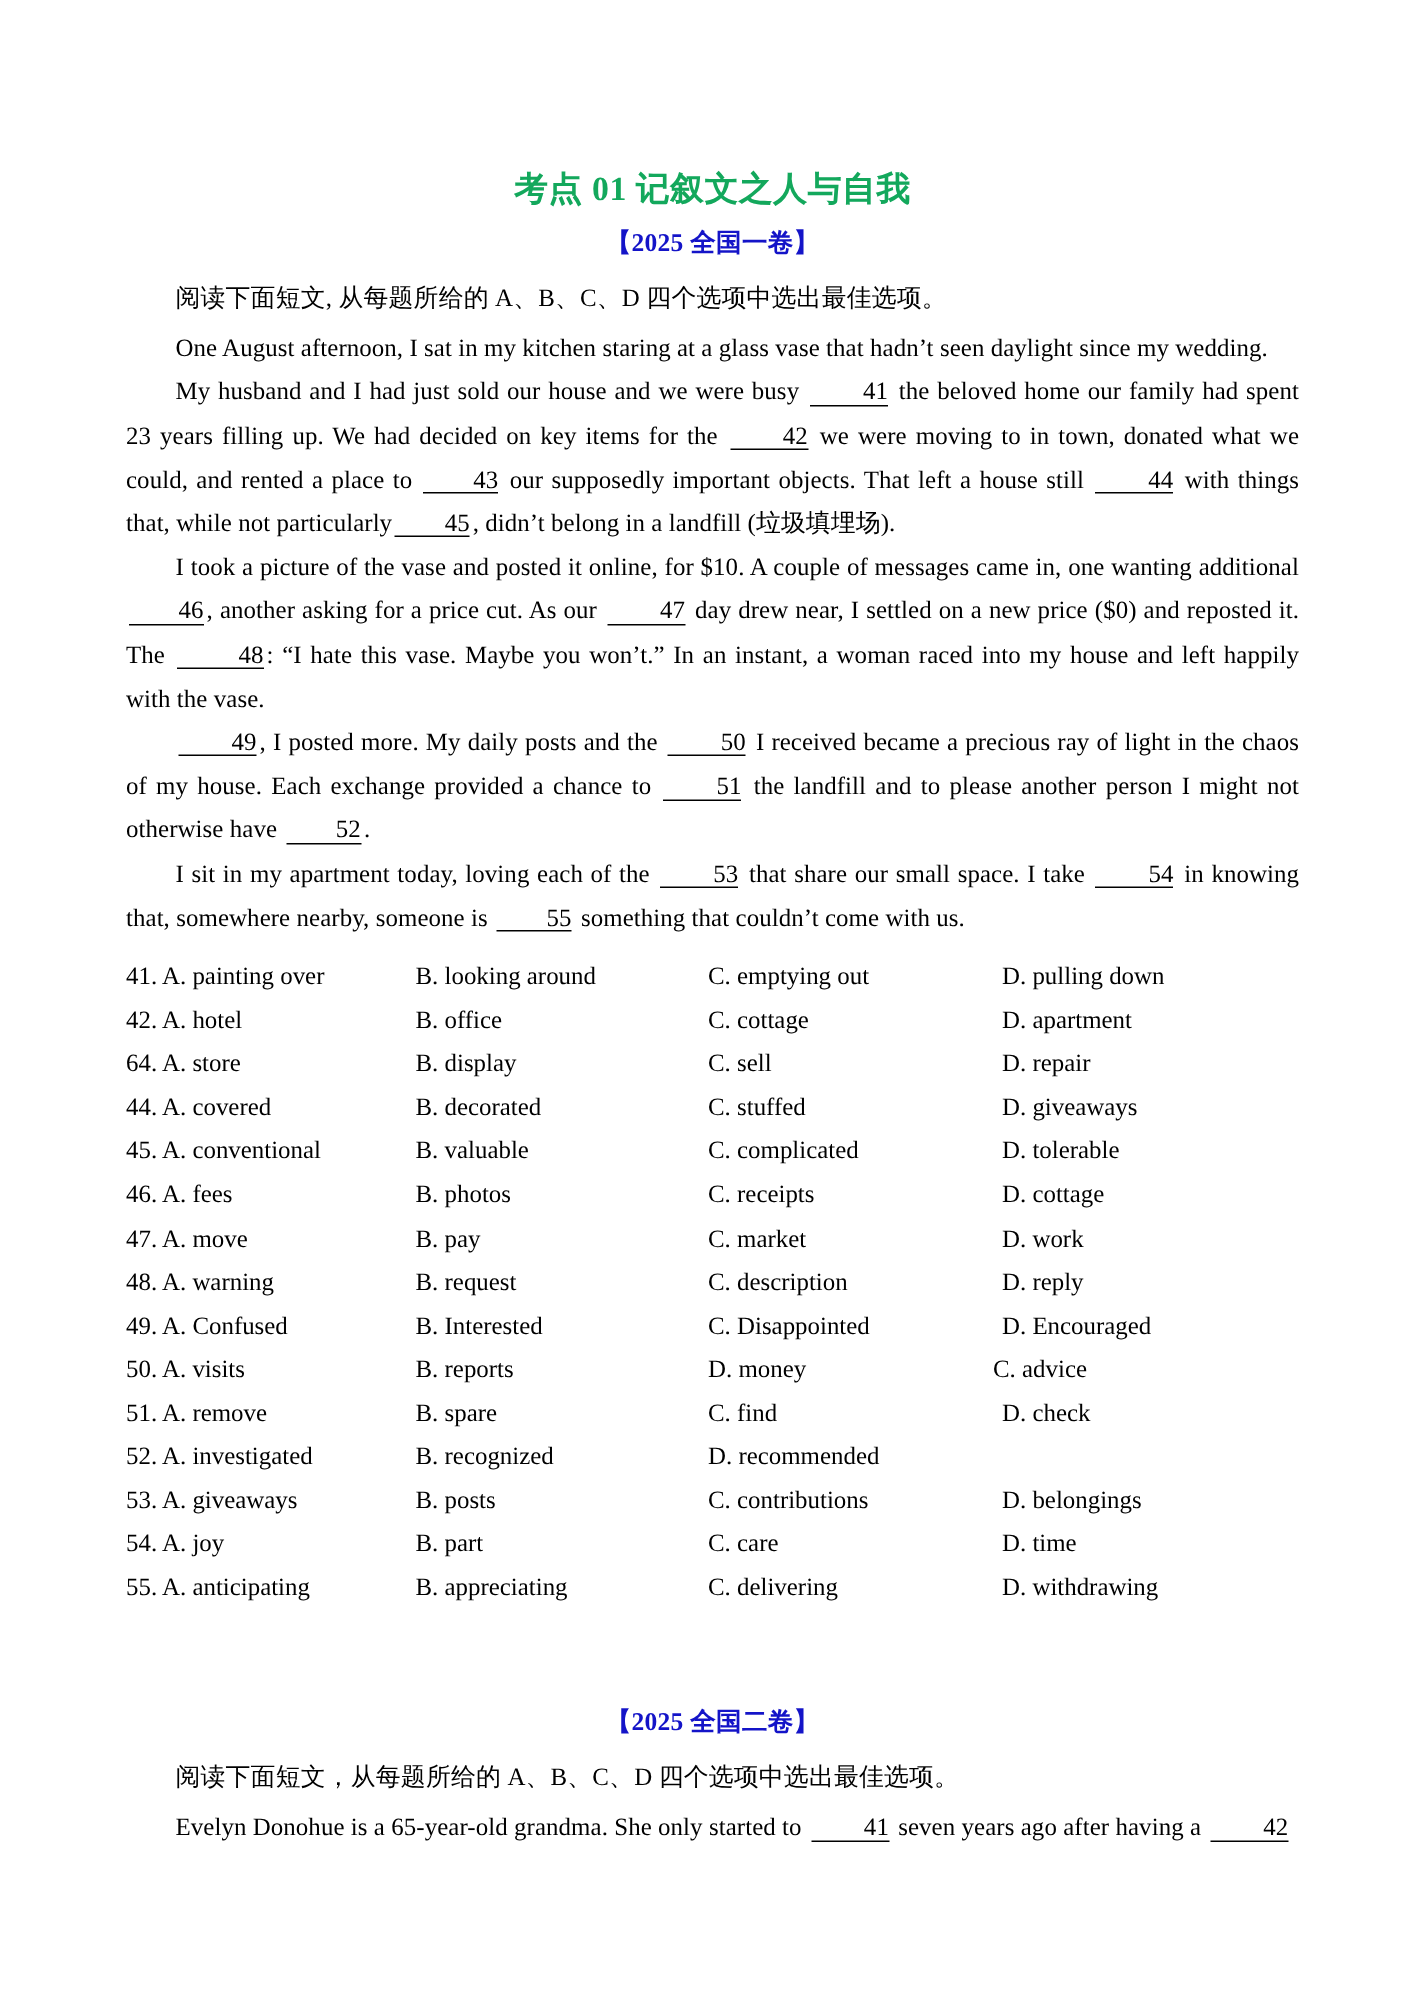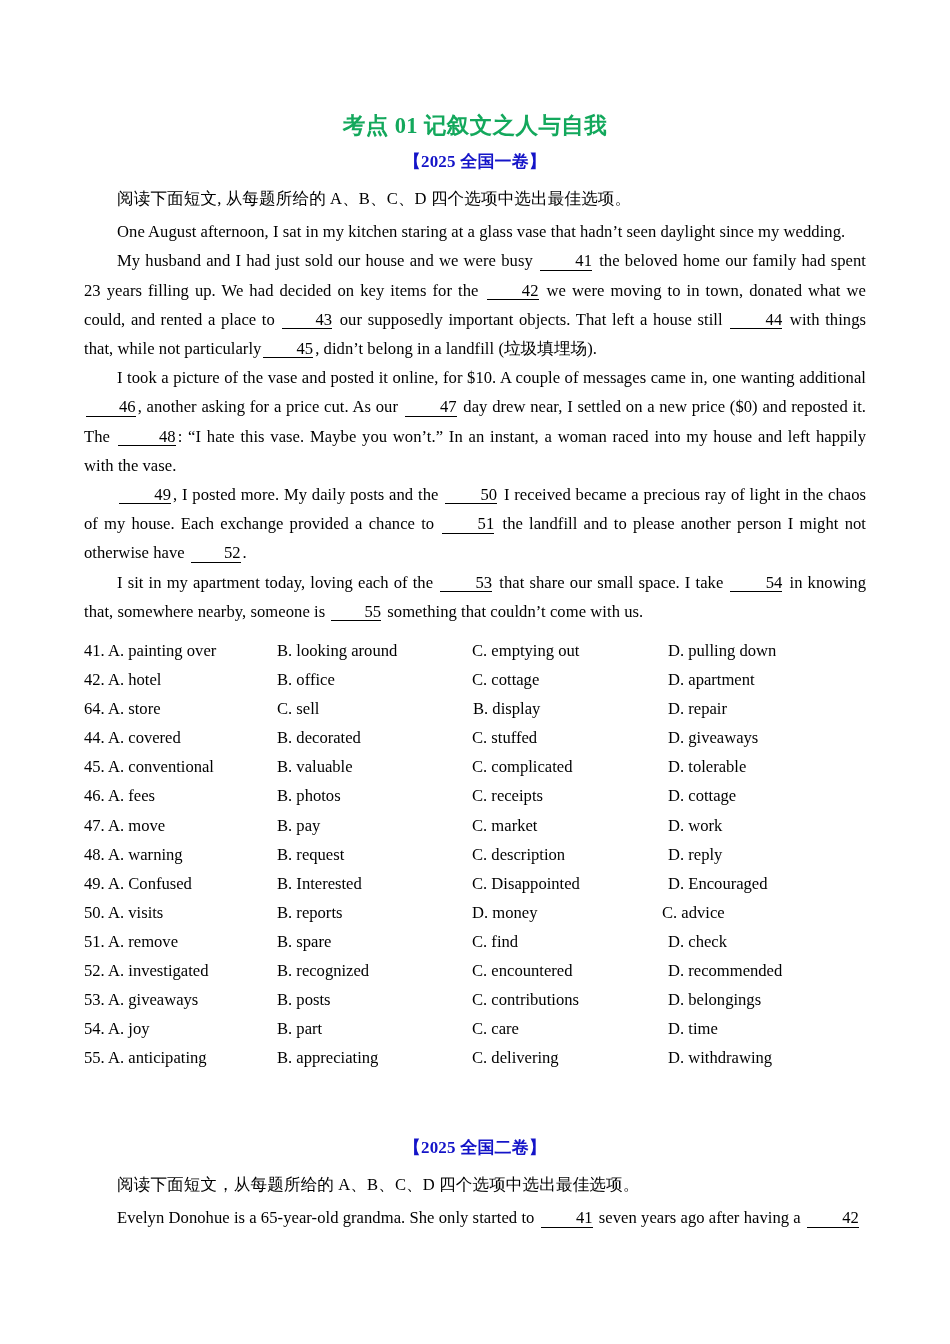--- a/index.html
+++ b/index.html
@@ -180,22 +180,22 @@
 
       <div class="opt-row">
         <span class="opt-col opt-a"><span>42.</span> <span>A. hotel</span></span>
         <span class="opt-col opt-b">B. office</span>
         <span class="opt-col opt-c">C. cottage</span>
         <span class="opt-col opt-d">D. apartment</span>
       </div>
 
       <div class="opt-row">
         <span class="opt-col opt-a"><span>64.</span> <span>A. store</span></span>
+        <span class="opt-col opt-b">B. display</span>
         <span class="opt-col opt-c">C. sell</span>
-        <span class="opt-col opt-b">B. display</span>
         <span class="opt-col opt-d">D. repair</span>
       </div>
 
       <div class="opt-row">
         <span class="opt-col opt-a"><span>44.</span> <span>A. covered</span></span>
         <span class="opt-col opt-b">B. decorated</span>
         <span class="opt-col opt-c">C. stuffed</span>
         <span class="opt-col opt-d">D. giveaways</span>
       </div>
 
@@ -244,21 +244,20 @@
       <div class="opt-row">
         <span class="opt-col opt-a"><span>51.</span> <span>A. remove</span></span>
         <span class="opt-col opt-b">B. spare</span>
         <span class="opt-col opt-c">C. find</span>
         <span class="opt-col opt-d">D. check</span>
       </div>
 
       <div class="opt-row">
         <span class="opt-col opt-a"><span>52.</span> <span>A. investigated</span></span>
         <span class="opt-col opt-b">B. recognized</span>
-        <span class="opt-col opt-c">C. encountered</span>
         <span class="opt-col opt-d">D. recommended</span>
       </div>
 
       <div class="opt-row">
         <span class="opt-col opt-a"><span>53.</span> <span>A. giveaways</span></span>
         <span class="opt-col opt-b">B. posts</span>
         <span class="opt-col opt-c">C. contributions</span>
         <span class="opt-col opt-d">D. belongings</span>
       </div>
 

